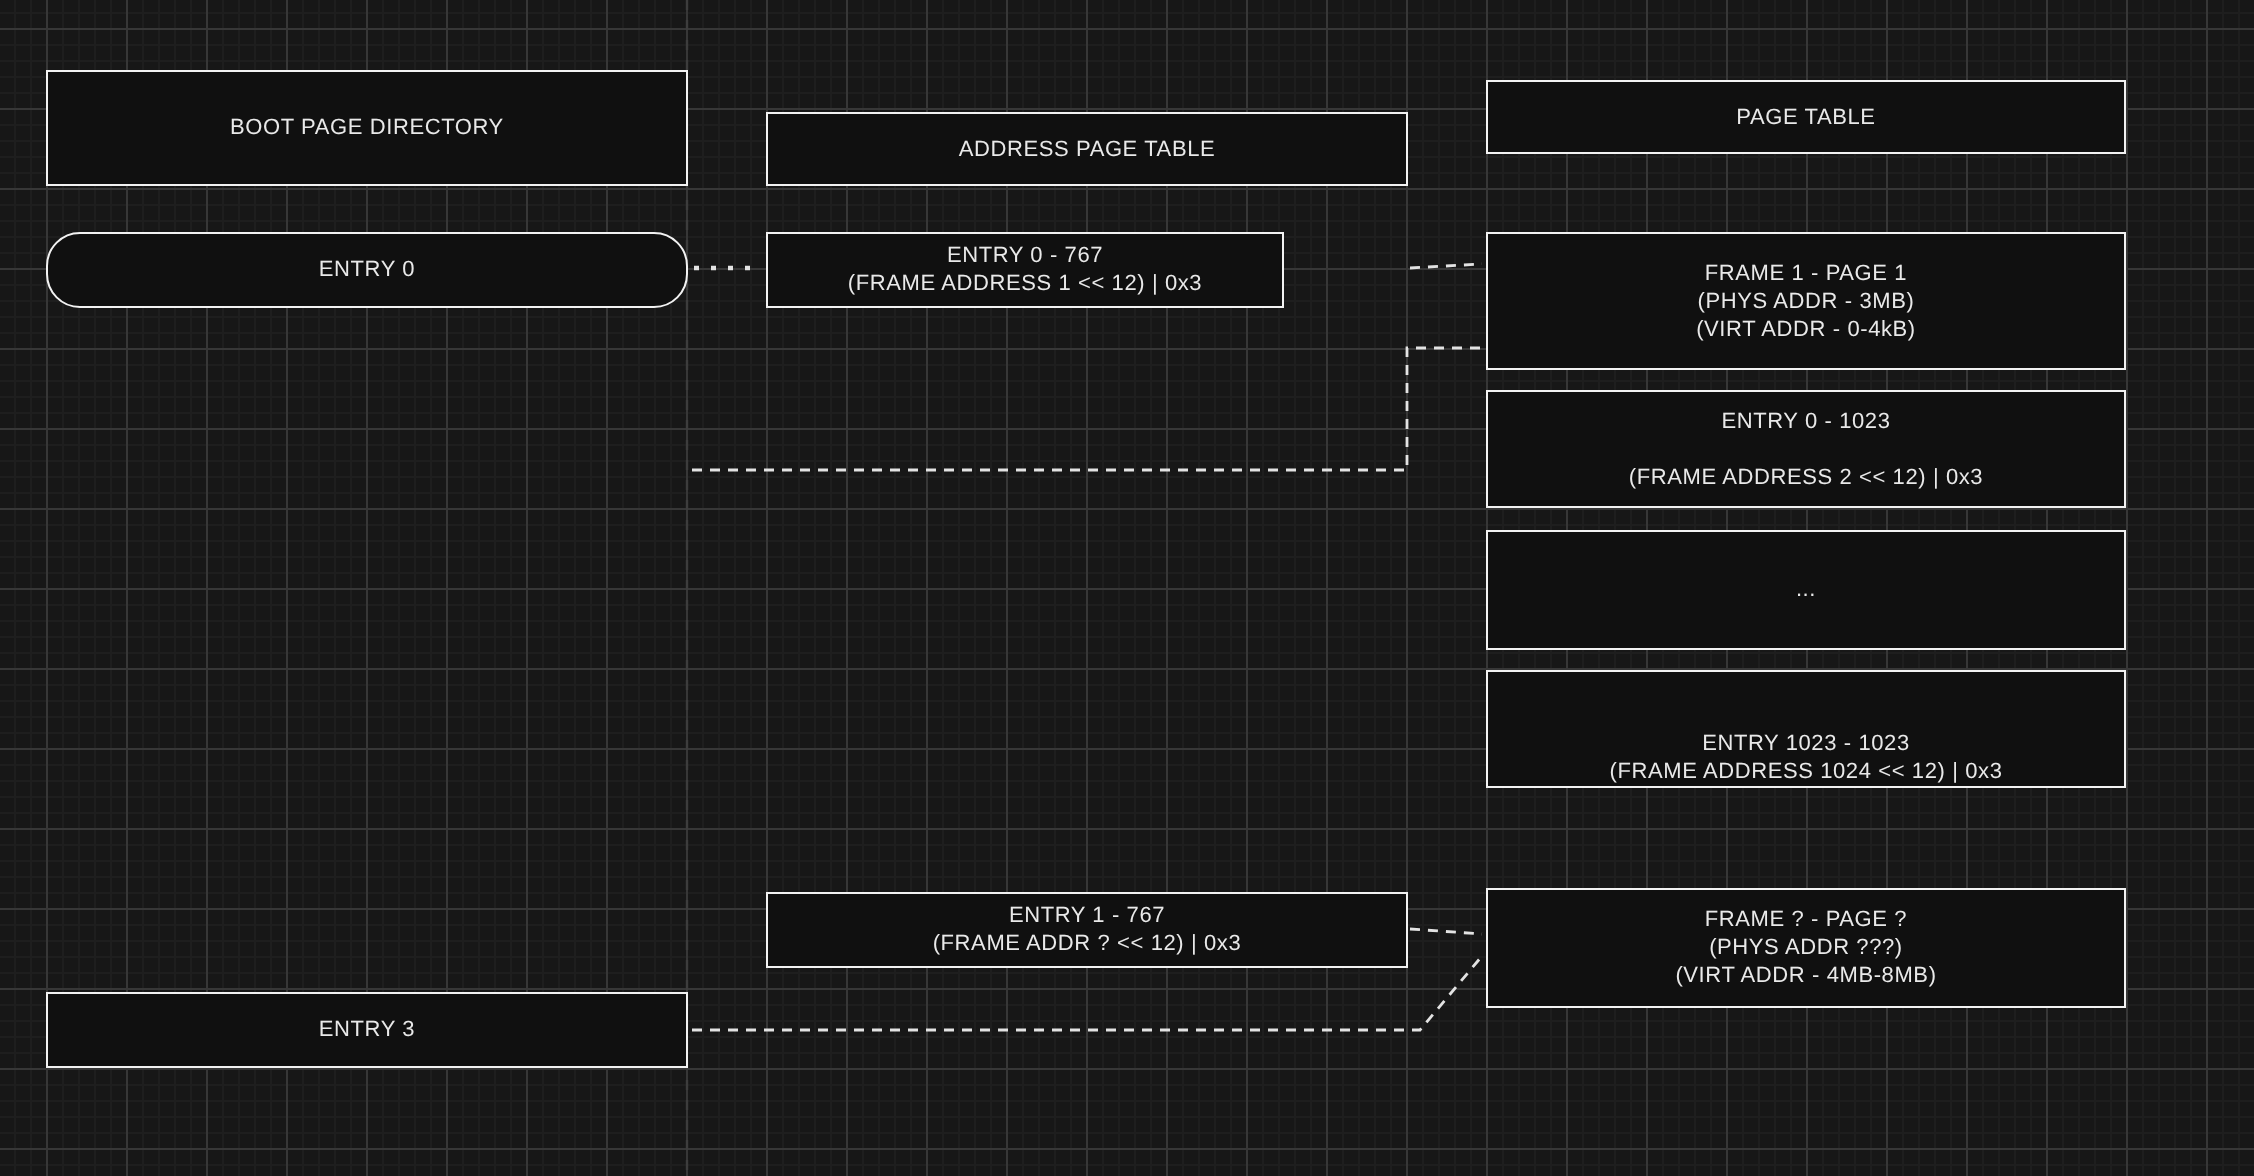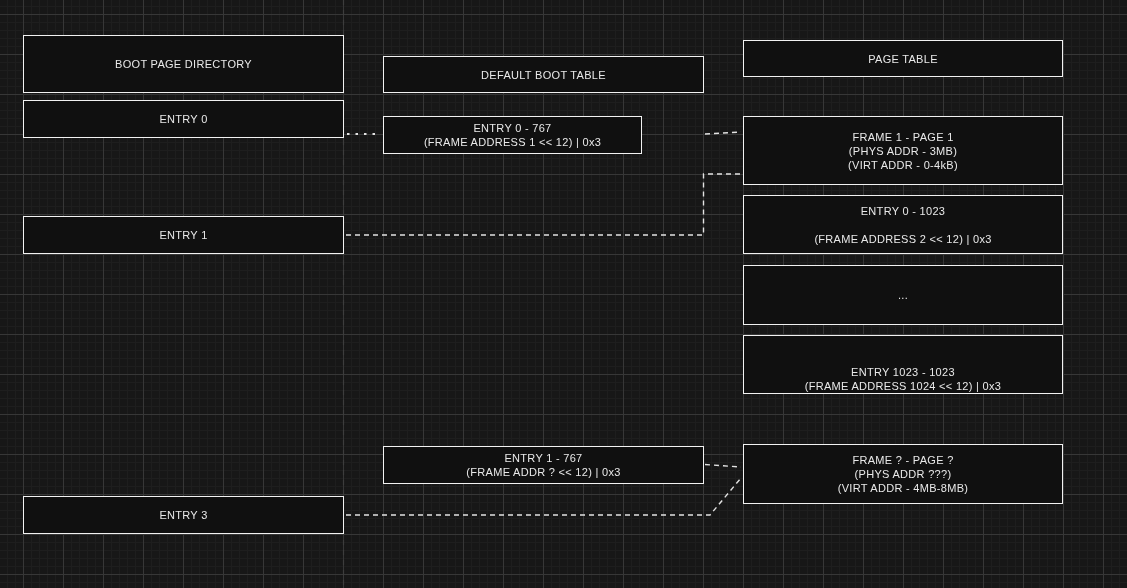--- a/index.html
+++ b/index.html
@@ -57,32 +57,29 @@
     <path d="M347 134 H381" stroke="#e3e3e3" stroke-width="2.2" stroke-dasharray="2.5 6" fill="none"></path>
     <path d="M705 134 L741 132" stroke="#e3e3e3" stroke-width="1.4" stroke-dasharray="5 4" fill="none"></path>
     <path d="M346 235 H703.5 V174 H741" stroke="#e3e3e3" stroke-width="1.4" stroke-dasharray="5 4" fill="none"></path>
     <path d="M705 464.5 L741 467" stroke="#e3e3e3" stroke-width="1.4" stroke-dasharray="5 4" fill="none"></path>
     <path d="M346 515 H710 L741 478" stroke="#e3e3e3" stroke-width="1.4" stroke-dasharray="5 4" fill="none"></path>
   </svg>
 
   <div class="node" style="left:23px; top:35px; width:321px; height:58px;">
     <div class="label">BOOT PAGE DIRECTORY</div>
   </div>
-  <div class="node" style="left:23px; top:100px; width:321px; height:38px;">
+  <div class="node" style="left:23px; top:116px; width:321px; height:38px;border-radius:17px;">
     <div class="label">ENTRY 0</div>
-  </div>
-  <div class="node" style="left:23px; top:216px; width:321px; height:38px;">
-    <div class="label">ENTRY 1</div>
   </div>
   <div class="node" style="left:23px; top:496px; width:321px; height:38px;">
     <div class="label">ENTRY 3</div>
   </div>
 
   <div class="node" style="left:383px; top:56px; width:321px; height:37px;">
-    <div class="label">DEFAULT BOOT TABLE</div>
+    <div class="label">ADDRESS PAGE TABLE</div>
   </div>
   <div class="node" style="left:383px; top:116px; width:259px; height:38px;">
     <div class="label">ENTRY 0 - 767
 (FRAME ADDRESS 1 &lt;&lt; 12) | 0x3</div>
   </div>
   <div class="node" style="left:383px; top:446px; width:321px; height:38px;">
     <div class="label">ENTRY 1 - 767
 (FRAME ADDR ? &lt;&lt; 12)  | 0x3</div>
   </div>
 

